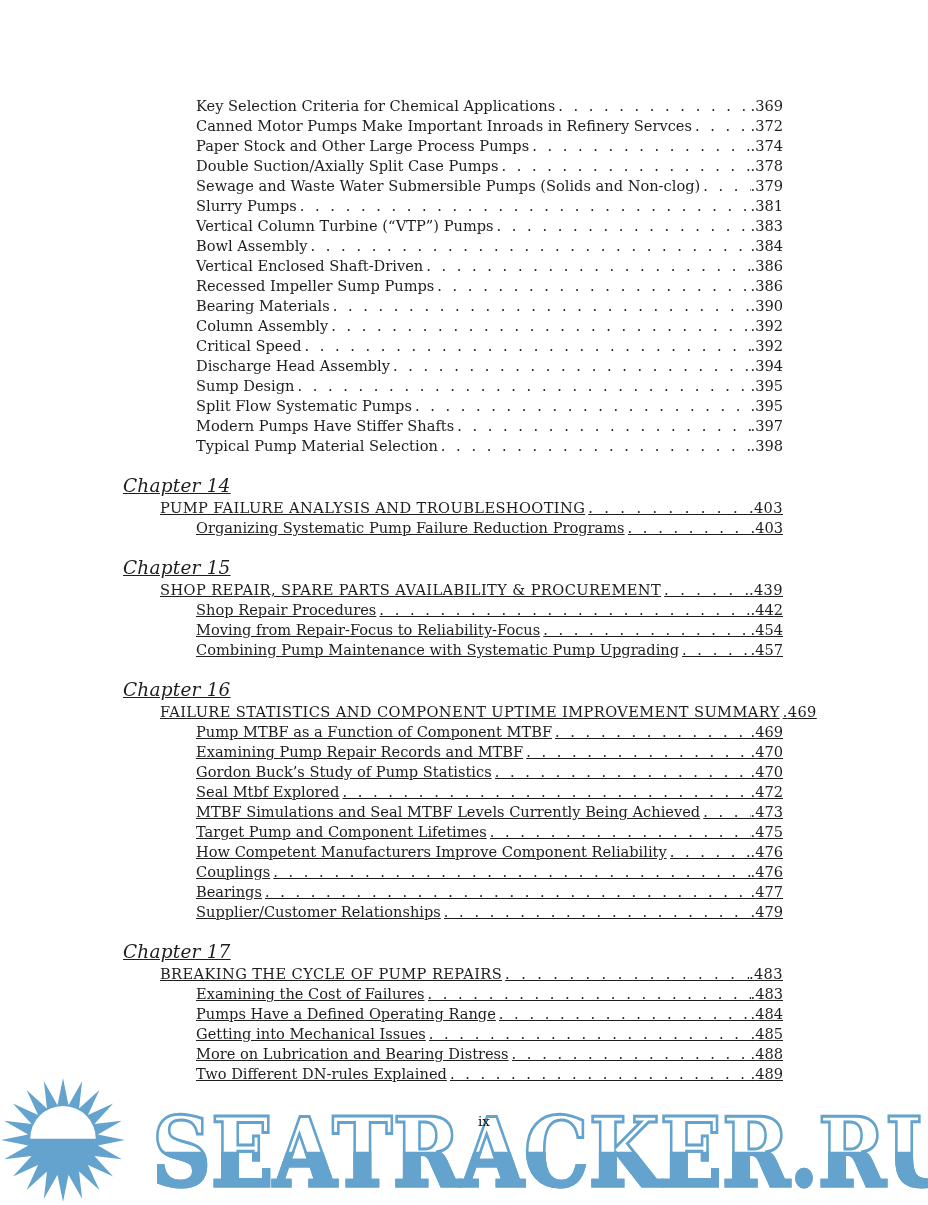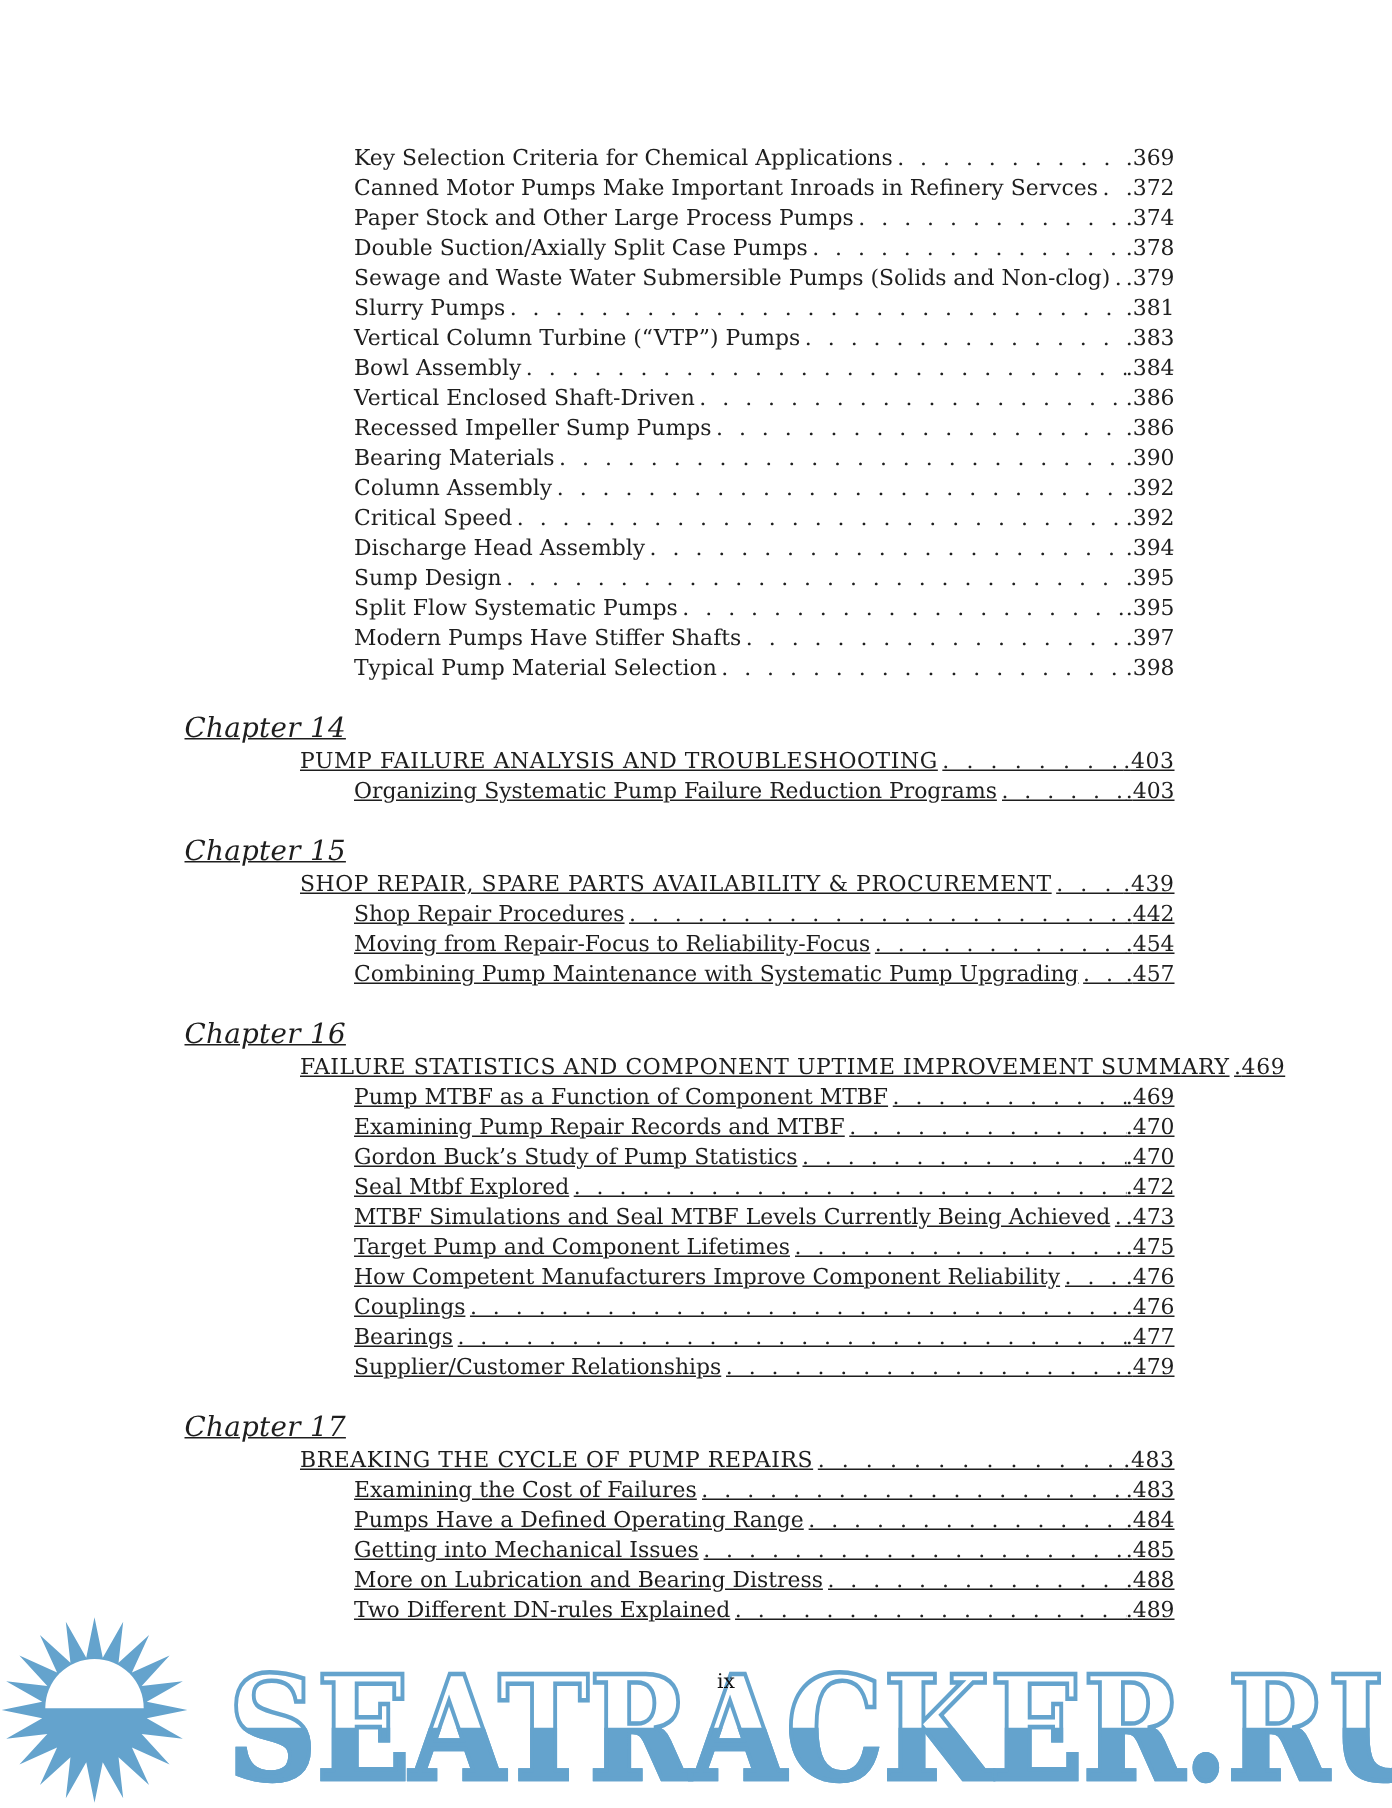--- a/index.html
+++ b/index.html
@@ -3,21 +3,21 @@
 <meta charset="utf-8">
 <style>
   html,body { margin:0; padding:0; background:#ffffff; }
   .page {
     position:relative; width:928px; height:1205px; margin:0 auto;
     background:#ffffff; overflow:hidden;
     font-family:"DejaVu Serif","Liberation Serif",serif;
     color:#1e1e1e;
   }
   .toc { position:absolute; left:160px; top:96px; width:623px; }
-  .row { display:flex; align-items:baseline; line-height:20px; font-size:14.6px; white-space:nowrap;margin-left:40px; }
+  .row { display:flex; align-items:baseline; line-height:20px; font-size:14.6px; white-space:nowrap; }
   .row .t { flex:0 0 auto; }
   .row .leader { flex:1 1 auto; overflow:hidden; margin-left:3px; }
   .row .leader::after {
     content:". . . . . . . . . . . . . . . . . . . . . . . . . . . . . . . . . . . . . . . . . . . . . . . . . . . . . . . . . . . .";
     word-spacing:6px; color:#1e1e1e;
   }
   .row .pg { flex:0 0 auto; }
   .row .pg::before { content:"."; }
   .row.lvl1 { padding-left:0; letter-spacing:0.4px; }
   .row.lvl2 { padding-left:36px; }

